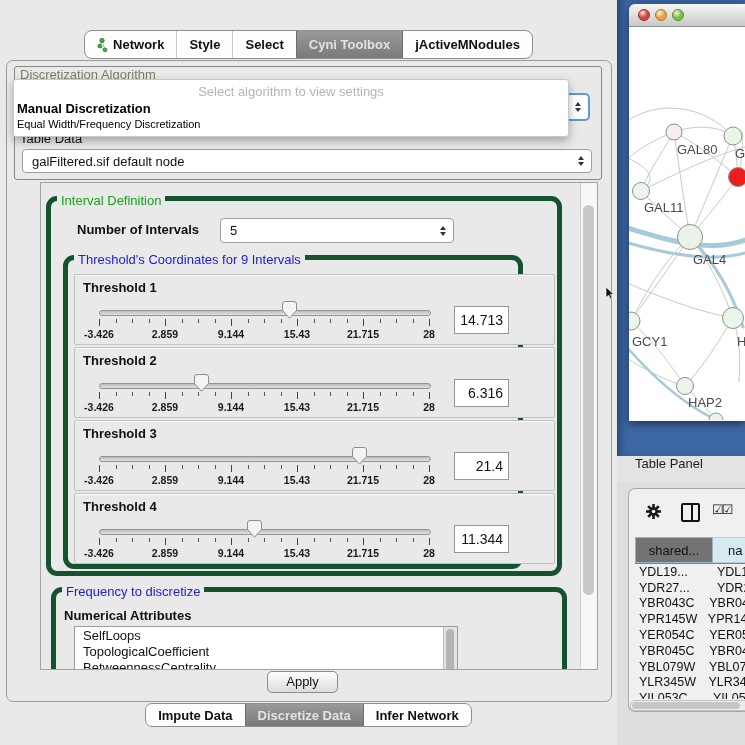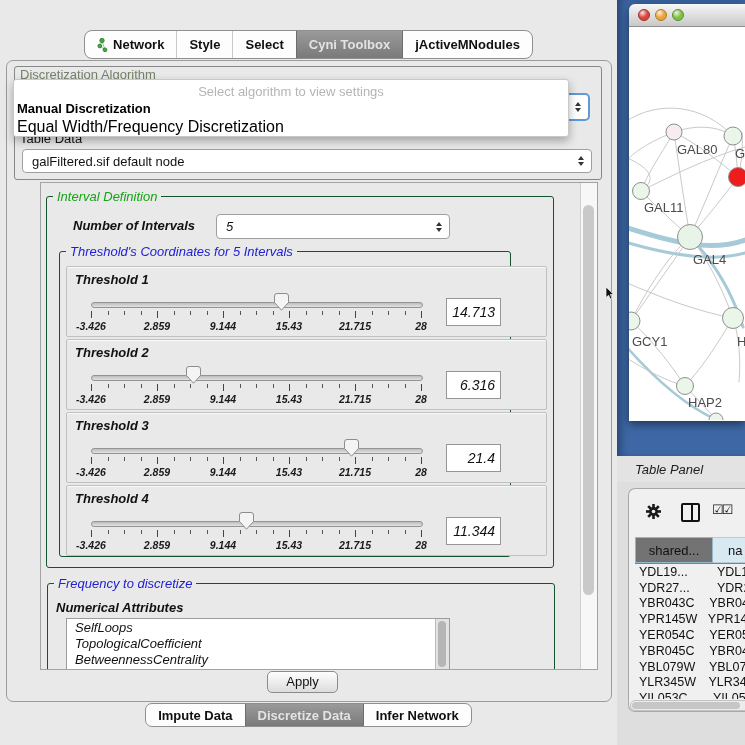--- a/index.html
+++ b/index.html
@@ -27,26 +27,26 @@
   .combo-algo{left:22px;top:93px;width:546px;height:24px;border:2px solid #5e9ad6;border-radius:5px;z-index:1;}
   .combo-table{left:22px;top:149px;width:550px;height:22px;}
   .spin{position:absolute;right:7px;top:50%;transform:translateY(-50%);display:flex;flex-direction:column;gap:2px;}
   .spin i{display:block;width:0;height:0;border-left:3.5px solid transparent;border-right:3.5px solid transparent;}
   .spin .up{border-bottom:4.5px solid #333;}
   .spin .dn{border-top:4.5px solid #333;}
   .tabledata-title{position:absolute;left:20px;top:131px;font-size:13px;color:#141414;}
   .algo-popup{position:absolute;left:13px;top:79px;width:554px;height:56px;background:#fff;border:1px solid #c8c8c8;border-radius:3px;box-shadow:0 4px 10px rgba(0,0,0,.30);z-index:3;}
   .popup-ph{position:absolute;left:0;top:4px;width:100%;text-align:center;font-size:13px;color:#b5b5b5;}
   .popup-o1{position:absolute;left:3px;top:21px;font-size:13px;font-weight:700;color:#000;}
-  .popup-o2{position:absolute;left:3px;top:38px;font-size:16px;color:#000;}
+  .popup-o2{position:absolute;left:3px;top:38px;font-size:11px;color:#000;}
   
   .scroll-pane{position:absolute;left:40px;top:182px;width:556px;height:486px;border:1px solid #a3a3a3;background:#e9e9e9;overflow:hidden;}
   .vsb{position:absolute;right:0;top:0;width:16px;height:100%;background:#f7f7f7;border-left:1px solid #cfcfcf;}
   .vsb .thumb{position:absolute;left:2px;top:22px;width:11px;height:390px;background:#c9c9c9;border-radius:5.5px;}
-  .group{position:absolute;border:1px solid #14532d;border-radius:3px;font-style:italic;}
+  .group{position:absolute;border:5px solid #14532d;border-radius:11px;}
   .group-title{position:absolute;top:-8px;left:6px;background:#e9e9e9;padding:0 4px;font-size:13px;}
   .g-green{color:#14a414;}
   .g-blue{color:#2020d6;}
   .ig{left:5px;top:13px;width:506px;height:370px;}
   .noi-label{position:absolute;left:26px;top:21px;font-size:13px;font-weight:700;color:#111;}
   .noi-combo{left:169px;top:17px;width:214px;height:23px;}
   .tg{left:12px;top:54px;width:450px;height:304px;}
   .ag{left:5px;top:399px;width:506px;height:96px;}
   .attr-sub{position:absolute;left:8px;top:16px;font-size:13px;font-weight:700;color:#111;}
   .attr-list{position:absolute;left:18px;top:34px;width:382px;height:52px;background:#fff;border:1px solid #9c9c9c;overflow:hidden;}
@@ -63,21 +63,21 @@
   .tick-label{position:absolute;top:26px;width:44px;text-align:center;font-size:10.5px;font-weight:700;color:#1a1a1a;}
   .thr-thumb{position:absolute;top:-1px;width:15px;height:18px;}
   .thr-value{position:absolute;left:379px;top:31px;width:48px;height:26px;background:#fff;border:1px solid #969696;font-size:14px;color:#111;text-align:right;line-height:26px;padding-right:5px;}
   .apply-btn{position:absolute;left:267px;top:671px;width:69px;height:20px;background:linear-gradient(#fefefe,#dcdcdc);border:1px solid #8c8c8c;border-radius:5px;font-size:13px;color:#111;text-align:center;line-height:20px;}
   
   .net-frame{position:absolute;left:617px;top:0;width:128px;height:456px;background:#3e68a5;box-shadow:inset 7px 0 8px -4px rgba(10,20,50,.45);}
   .net-window{position:absolute;left:629px;top:4px;width:116px;height:417px;border-radius:6px 0 0 0;overflow:hidden;box-shadow:0 3px 10px rgba(0,0,0,.5);}
   .net-titlebar{height:22px;background:linear-gradient(#f7f7f7,#c8c8c8);border-bottom:1px solid #8e8e8e;display:flex;align-items:center;gap:6px;padding-left:9px;}
   .light{width:12px;height:12px;border-radius:50%;border:1px solid;box-sizing:border-box;}
   .net-canvas{position:relative;height:394px;background:#fff;}
-  .tp-bar{position:absolute;left:617px;top:456px;width:128px;height:26px;background:#e3e3e3;display:flex;align-items:center;padding-left:18px;font-size:13px;color:#1d1d1d;box-sizing:border-box;font-style:italic;}
+  .tp-bar{position:absolute;left:617px;top:456px;width:128px;height:26px;background:#e3e3e3;display:flex;padding-left:18px;font-size:13px;color:#1d1d1d;box-sizing:border-box;}
   .tp-body{position:absolute;left:617px;top:482px;width:128px;height:263px;background:#dedede;}
   .tp-container{position:absolute;left:11px;top:6px;width:130px;height:224px;background:#f0f0f0;border:1px solid #a8a8a8;border-right:none;border-radius:7px 0 0 7px;box-sizing:border-box;}
   .tp-toolbar{position:absolute;left:0;top:0;width:100%;height:46px;}
   .gear{position:absolute;left:16px;top:14px;width:17px;height:17px;}
   .colicon{position:absolute;left:52px;top:14px;width:15px;height:15px;border:2px solid #111;border-radius:2px;}
   .colicon i{position:absolute;left:50%;top:0;width:2px;height:100%;background:#111;}
   .checks{position:absolute;left:83px;top:13px;font-size:13px;color:#111;letter-spacing:-2px;}
   .tp-table{position:absolute;left:6px;top:48px;width:124px;height:162px;overflow:hidden;}
   .thr-row{display:flex;height:26px;border-bottom:1px solid #6f8696;}
   .th{font-size:13px;color:#111;display:flex;align-items:center;box-sizing:border-box;}
@@ -160,21 +160,21 @@
         <div class="group-title g-green">Interval Definition</div>
         <div class="noi-label">Number of Intervals</div>
         <div class="combo noi-combo">
           <span>5</span>
           <span class="spin">
               <i class="up"></i>
               <i class="dn"></i>
             </span>
         </div>
         <div class="group tg">
-          <div class="group-title g-blue">Threshold's Coordinates for 5 Intervals</div>
+          <div class="group-title g-blue">Threshold's Coordinates for 9 Intervals</div>
           <div>
               <div class="thr-panel" style="top: 14px;">
                 <div class="thr-label">Threshold 1</div>
                 <div class="thr-slider">
                   <div class="thr-track"></div>
                   <div class="tick major" style="left: 0px;"></div>
                   <div class="tick" style="left: 16.5px;"></div>
                   <div class="tick" style="left: 33px;"></div>
                   <div class="tick" style="left: 49.5px;"></div>
                   <div class="tick major" style="left: 66px;"></div>

